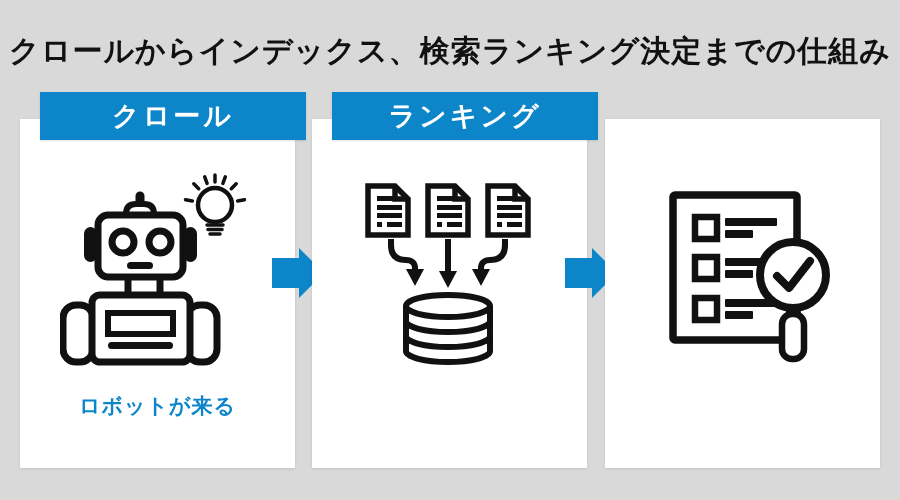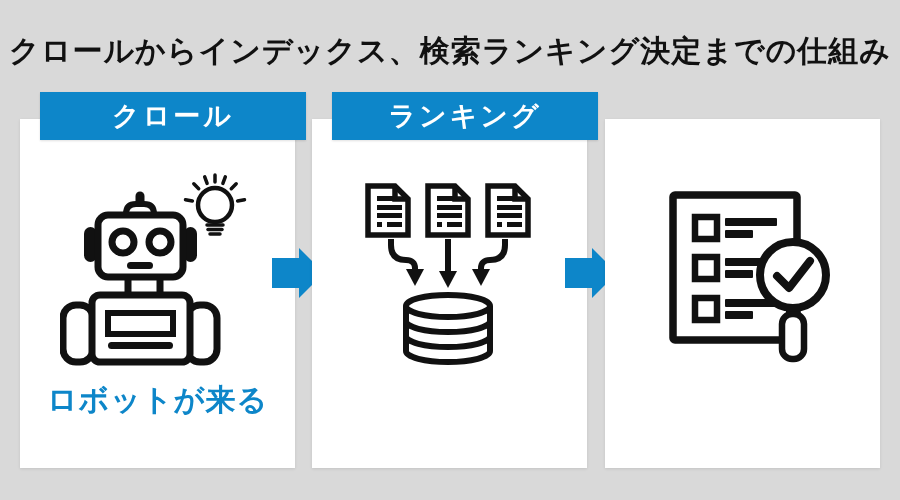--- a/index.html
+++ b/index.html
@@ -21,22 +21,22 @@
   .card.c1{ left:20px; } .card.c2{ left:312px; } .card.c3{ left:605px; }
   .card-header {
     position:absolute; top:-27px; left:20px; width:266px; height:48px;
     background:var(--accent-blue,#0d86c9);
     color:var(--header-text,#fff);
     display:flex; align-items:center; justify-content:center;
     font-size:27px; font-weight:bold; letter-spacing:3px;
     box-shadow:0 1px 2px rgba(0,0,0,0.12);
   }
   .caption {
-    position:absolute; top:261px; left:0; width:100%; text-align:center;
-    font-size:30px; font-weight:bold; letter-spacing:1px;
+    position:absolute; top:273px; left:0; width:100%; text-align:center;
+    font-size:21px; font-weight:bold; letter-spacing:1px;
     color:var(--accent-blue,#0d86c9);
   }
   .icon-wrap { position:absolute; color:var(--icon-stroke,#111); }
   .iw1 { left:40px; top:49px; width:190px; height:205px; }
   .iw2 { left:51px; top:64px; width:185px; height:185px; }
   .iw3 { left:63px; top:71px; width:175px; height:175px; }
   .arrow { position:absolute; top:248px; width:52px; height:50px; }
   .arrow.a1 { left:272px; } .arrow.a2 { left:565px; }
   .arrow polygon { fill:var(--accent-blue,#0d86c9); }
 </style>

